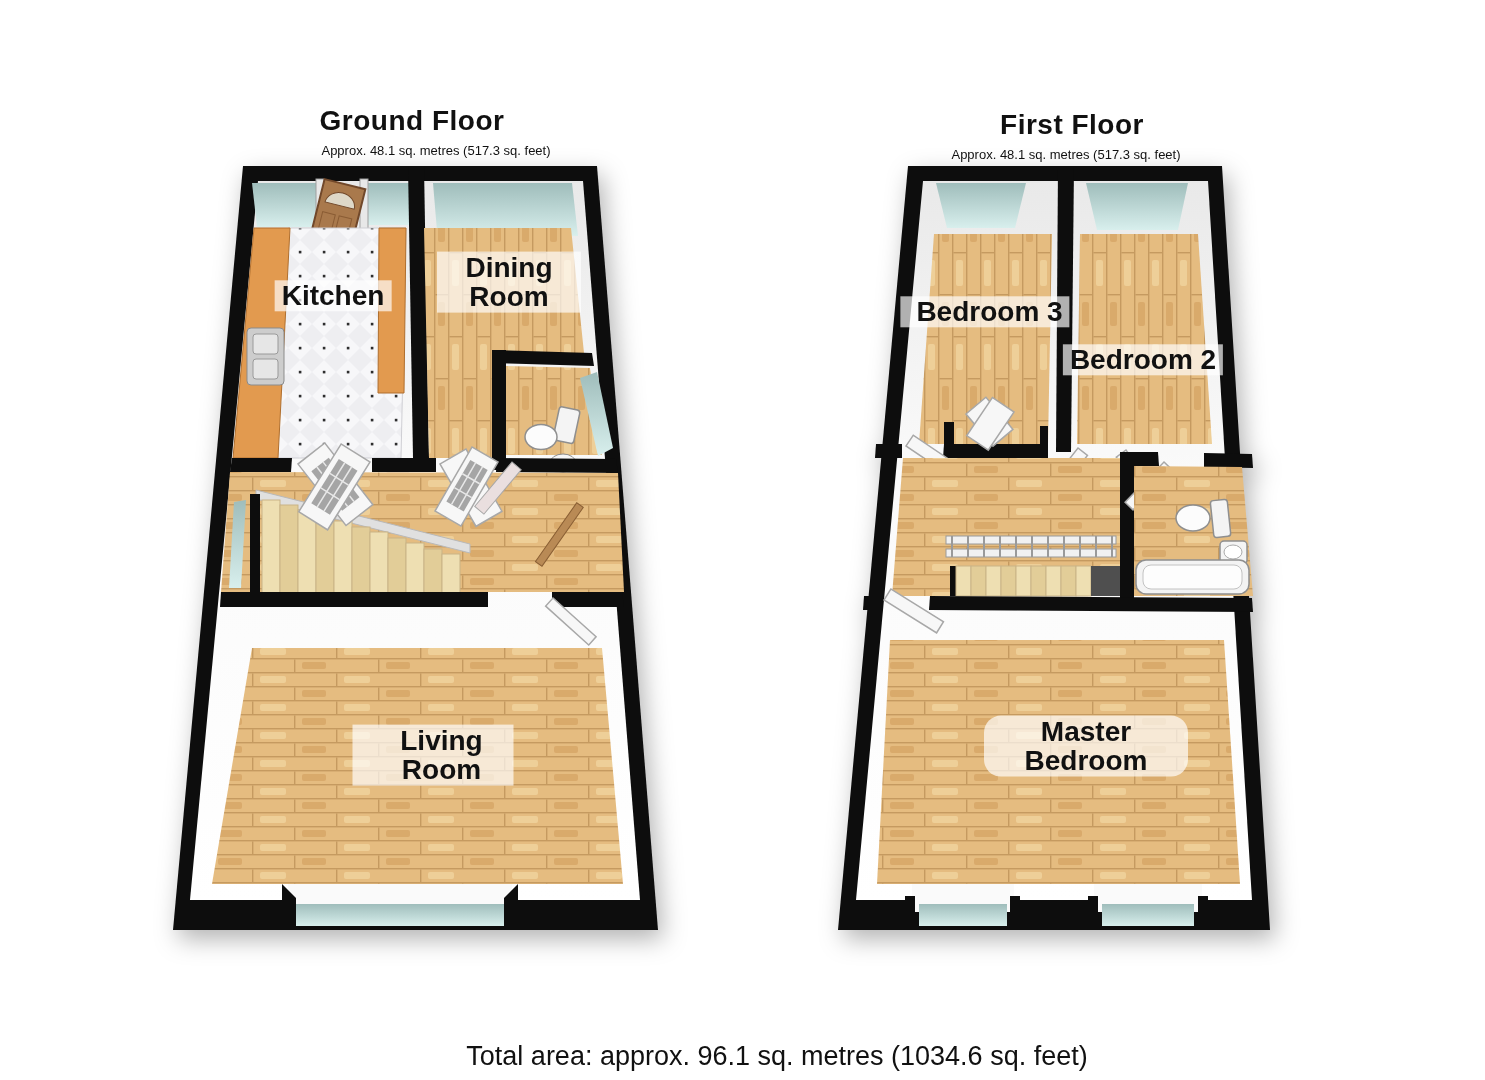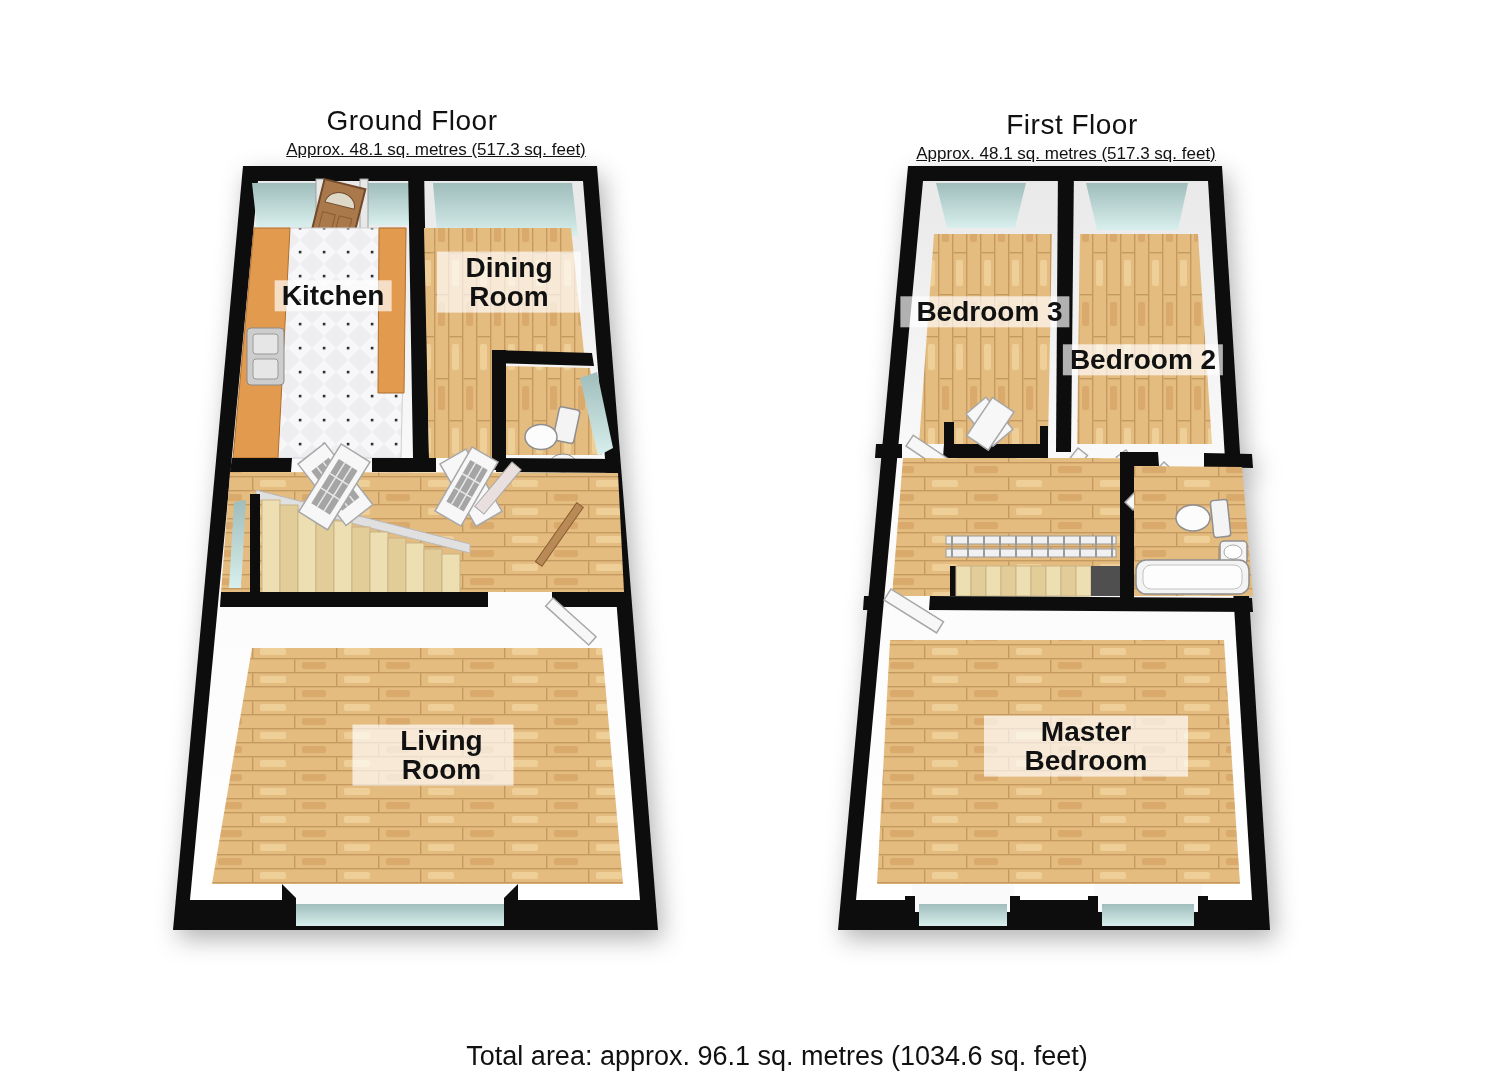--- a/index.html
+++ b/index.html
@@ -5,29 +5,29 @@
   html,body{margin:0;padding:0;}
   body{
     width:1485px;height:1080px;position:relative;overflow:hidden;
     background:#ffffff;
     font-family:"Liberation Sans", sans-serif;
     color:#111;
   }
   svg.plan-canvas{position:absolute;left:0;top:0;}
   g.plan{filter:drop-shadow(5px 9px 12px rgba(0,0,0,0.30));}
   .overlay{position:absolute;transform:translate(-50%,-50%);}
-  .floor-title{font-size:28px;font-weight:400;white-space:nowrap;letter-spacing:0.5px;}
-  .floor-subtitle{font-size:17px;white-space:nowrap;text-decoration:underline;}
+  .floor-title{font-size:28px;font-weight:700;white-space:nowrap;letter-spacing:0.5px;}
+  .floor-subtitle{font-size:13px;white-space:nowrap;}
   .room-label{
     font-size:28px;font-weight:700;text-align:center;line-height:1.05;
     background:rgba(255,255,255,0.68);padding:1px 7px;
   }
   .room-label.nw{white-space:nowrap;}
   .room-label.narrow{width:140px;padding:1px 2px;margin-left:13px;}
-  .room-label.narrow2{width:200px;padding:1px 2px;}
+  .room-label.narrow2{width:200px;padding:1px 2px;border-radius:17px;}
   .footer-text{font-size:27px;white-space:nowrap;}
   .leaf{fill:#f7f7f7;stroke:#a8a8a8;stroke-width:1.5;}
   .wall{fill:#0d0d0d;}
   .fixture{fill:#f4f4f4;stroke:#8f8f8f;stroke-width:1.5;}
 </style>
 </head>
 <body>
 
 <svg class="plan-canvas" width="1485" height="1080" viewBox="0 0 1485 1080">
   <defs>

